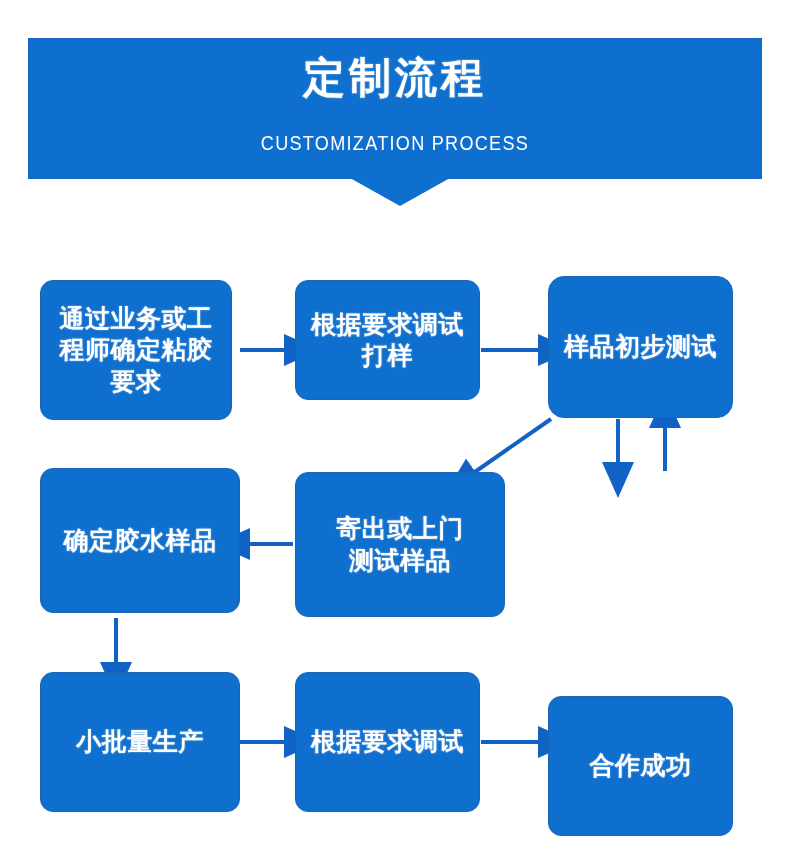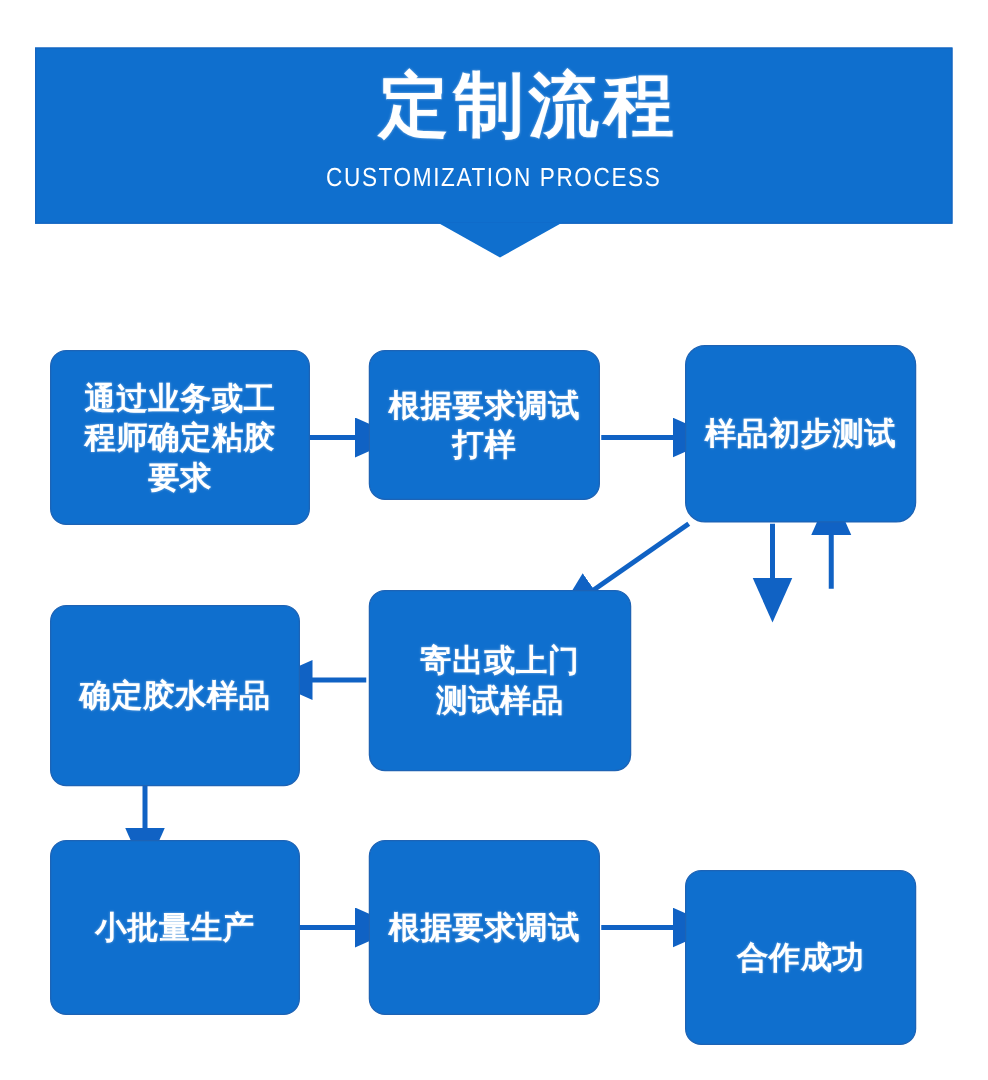--- a/index.html
+++ b/index.html
@@ -39,27 +39,26 @@
     border-right: 50px solid transparent;
     border-top: 28px solid #0f6fce;
   }
   .banner-title {
     position: absolute;
     left: 0;
     top: 18px;
     width: 100%;
     text-align: center;
     color: #ffffff;
-    font-size: 56px;
+    font-size: 42px;
     font-weight: bold;
     letter-spacing: 4px;
     line-height: 1;
     text-shadow: 0 0 2px rgba(255,255,255,0.55);
     font-family: "DejaVu Sans", "Liberation Sans", sans-serif;
-    margin-left: 28px;
   }
   .banner-subtitle {
     position: absolute;
     left: 0;
     top: 92px;
     width: 100%;
     text-align: center;
     color: #ffffff;
     font-size: 21px;
     font-weight: normal;
@@ -84,25 +83,25 @@
     line-height: 1.26;
     text-align: center;
     letter-spacing: 0.5px;
     text-shadow: 0 0 2px rgba(255,255,255,0.5);
     padding: 0 8px;
     font-family: "DejaVu Sans", "Liberation Sans", sans-serif;
   }
   .node span { display: block; white-space: pre-line; }
 
   
-  #node-1 { left: 40px;  top: 280px; width: 208px; height: 140px; }
+  #node-1 { left: 40px;  top: 280px; width: 192px; height: 140px; }
   #node-2 { left: 295px; top: 280px; width: 185px; height: 120px; }
   #node-3 { left: 548px; top: 276px; width: 185px; height: 142px; border-radius: 16px; }
   
-  #node-4 { left: 40px;  top: 484px; width: 200px; height: 145px; }
+  #node-4 { left: 40px;  top: 468px; width: 200px; height: 145px; }
   #node-5 { left: 295px; top: 472px; width: 210px; height: 145px; }
   #node-6 { left: 548px; top: 472px; width: 185px; height: 145px; }
   
   #node-7 { left: 40px;  top: 672px; width: 200px; height: 140px; }
   #node-8 { left: 295px; top: 672px; width: 185px; height: 140px; }
   #node-9 { left: 548px; top: 696px; width: 185px; height: 140px; }
 
   
   #connectors {
     position: absolute;

